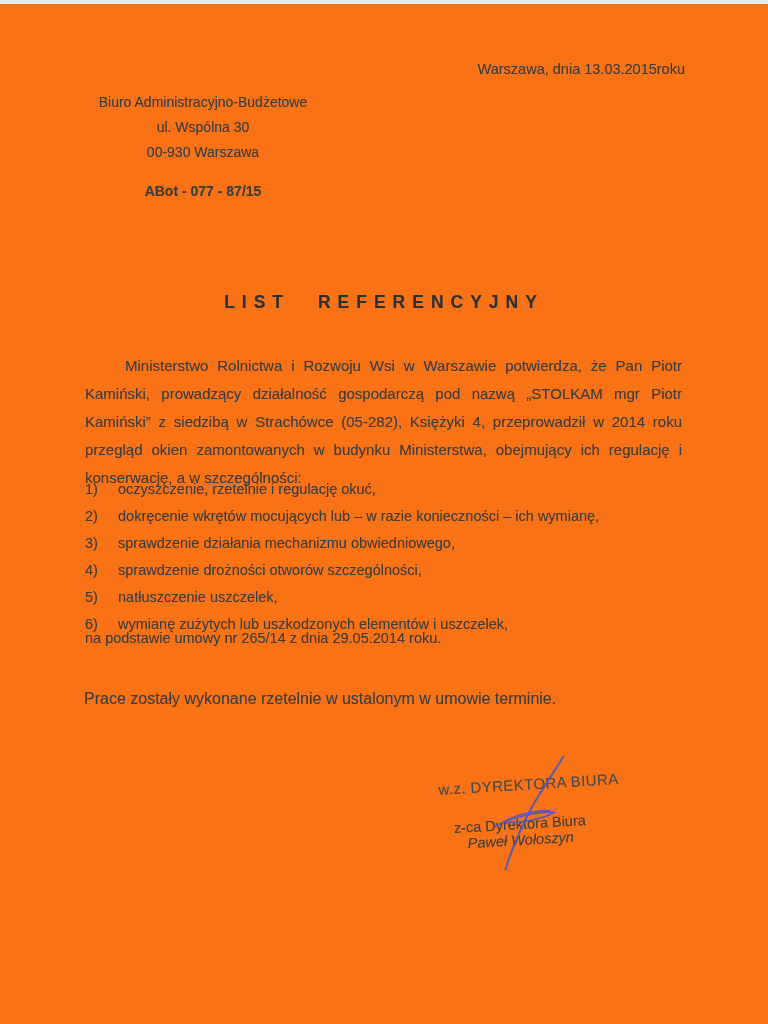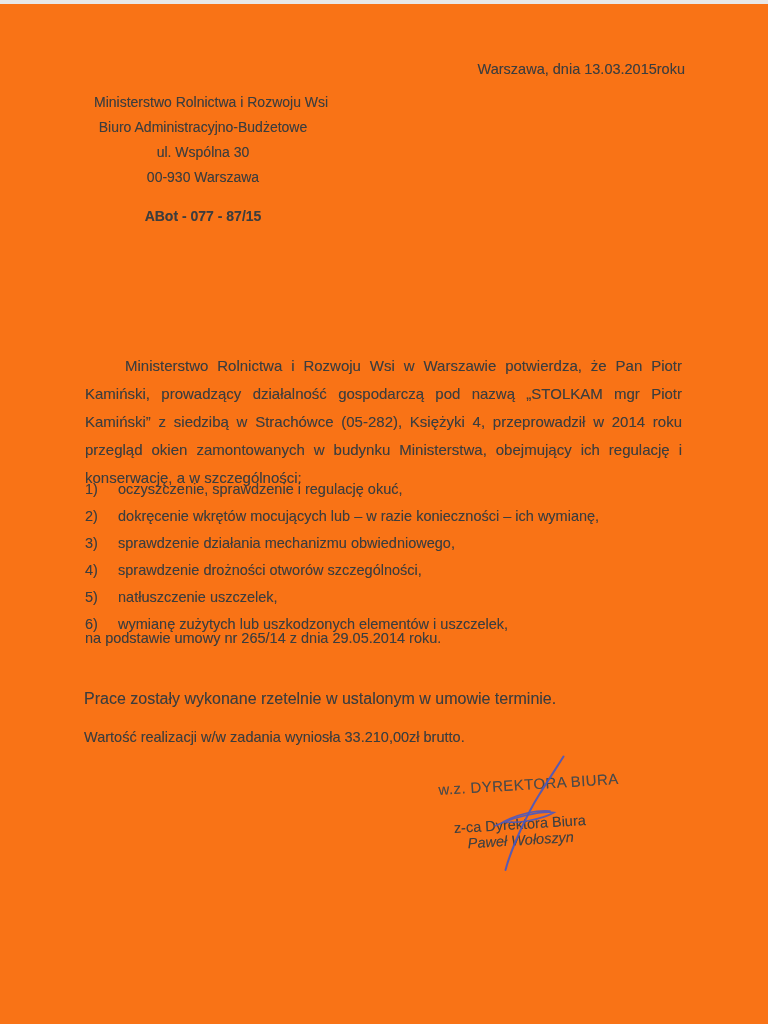--- a/index.html
+++ b/index.html
@@ -99,34 +99,34 @@
   }
 </style>
 </head>
 <body>
 
 <div class="page">
 
   <div class="date-line txt">Warszawa, dnia 13.03.2015roku</div>
 
   <div class="sender-block">
-    <div class="line txt">Ministerstwo Rolnictwa i Rozwoju Wsi</div>
     <div class="line txt">Biuro Administracyjno-Budżetowe</div>
     <div class="line txt">ul. Wspólna 30</div>
     <div class="line txt">00-930 Warszawa</div>
     <div class="ref-number txt">ABot - 077 - 87/15</div>
   </div>
 
+  <div class="letter-title txt">LIST REFERENCYJNY</div>
 
   <p class="intro-paragraph txt">Ministerstwo Rolnictwa i Rozwoju Wsi w Warszawie potwierdza, że Pan Piotr Kamiński, prowadzący działalność gospodarczą pod nazwą „STOLKAM mgr Piotr Kamiński” z siedzibą w Strachówce (05-282), Księżyki 4, przeprowadził w 2014 roku przegląd okien zamontowanych w budynku Ministerstwa, obejmujący ich regulację i konserwację, a w szczególności:</p>
 
   <div class="work-list">
     <div class="item">
       <span class="num txt">1)</span>
-      <span class="itext txt">oczyszczenie, sprawdzenie i regulację okuć,</span>
+      <span class="itext txt">oczyszczenie, rzetelnie i regulację okuć,</span>
     </div>
     <div class="item">
       <span class="num txt">2)</span>
       <span class="itext txt">dokręcenie wkrętów mocujących lub – w razie konieczności – ich wymianę,</span>
     </div>
     <div class="item">
       <span class="num txt">3)</span>
       <span class="itext txt">sprawdzenie działania mechanizmu obwiedniowego,</span>
     </div>
     <div class="item">
@@ -138,21 +138,20 @@
       <span class="itext txt">natłuszczenie uszczelek,</span>
     </div>
     <div class="item">
       <span class="num txt">6)</span>
       <span class="itext txt">wymianę zużytych lub uszkodzonych elementów i uszczelek,</span>
     </div>
   </div>
 
   <div class="basis-line txt">na podstawie umowy nr 265/14 z dnia 29.05.2014 roku.</div>
   <div class="quality-line txt">Prace zostały wykonane rzetelnie w ustalonym w umowie terminie.</div>
-  <div class="value-line txt">Wartość realizacji w/w zadania wyniosła 33.210,00zł brutto.</div>
 
   <div class="signature-block">
     <div class="sig-onbehalf txt">w.z. DYREKTORA BIURA</div>
     <div class="sig-title txt">z-ca Dyrektora Biura</div>
     <div class="sig-name txt">Paweł Wołoszyn</div>
   </div>
 
   <svg class="signature-ink" viewBox="480 735 110 145" xmlns="http://www.w3.org/2000/svg">
     <path d="M505.5,866 C511,845 527,810 539,791 C547,778 557,763 563.5,752.5" fill="none" stroke="#4a58c0" stroke-width="2" stroke-linecap="round" opacity="0.92"></path>
     <path d="M495,822 C511,814 540,806.5 554,808.5 C541,816 515,820 504,817.5 C517,810.5 538,805.5 550,807" fill="none" stroke="#4a58c0" stroke-width="1.6" stroke-linecap="round" opacity="0.9"></path>

